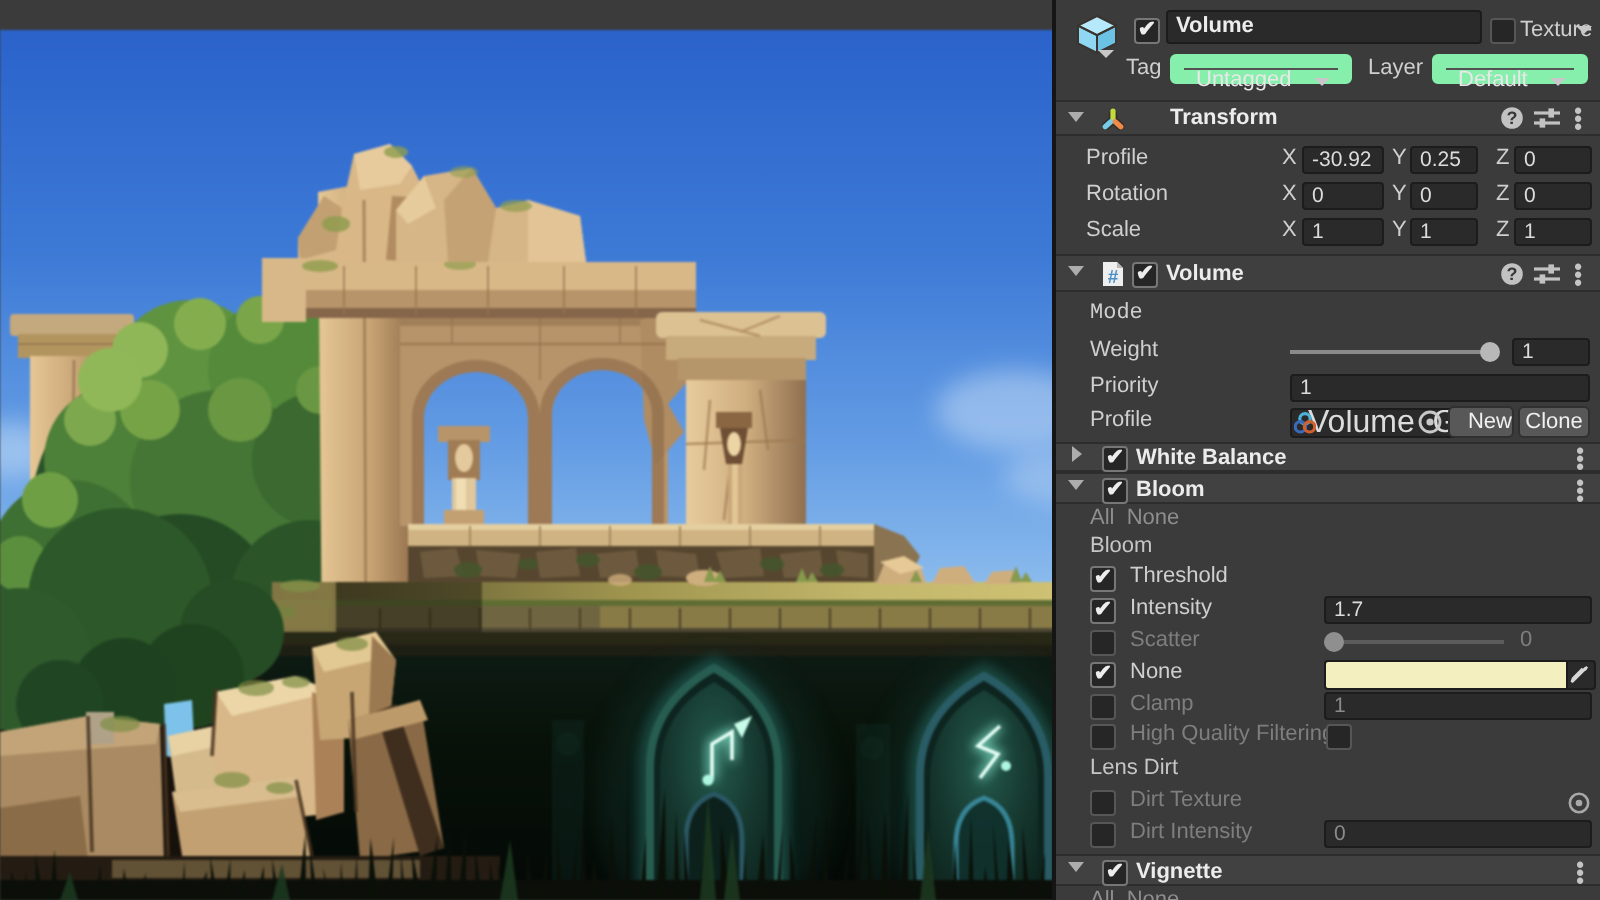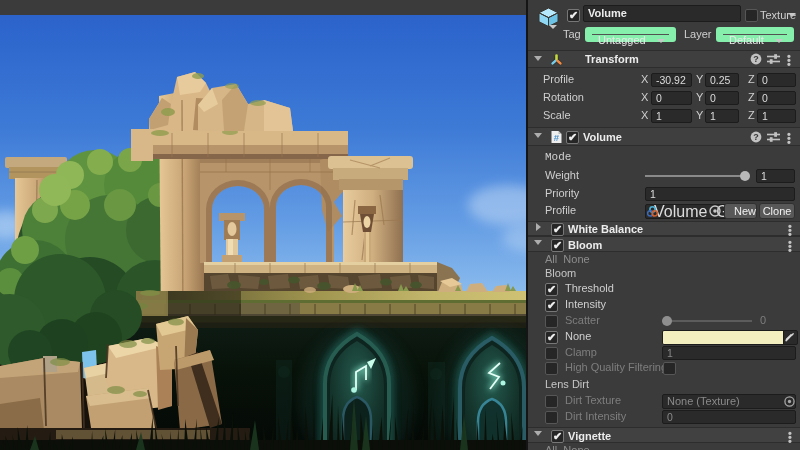--- a/index.html
+++ b/index.html
@@ -503,20 +503,21 @@
     <div class="fold open" style="left:-3px;top:240px;"></div>
     <div class="cb" style="left:14px;top:239px">✔</div>
     <div class="lbl bold" style="left:31px;top:238px;">Bloom</div>
     <div class="dots" style="left:250px;top:240px;width:6px;">•<br>•<br>•</div>
     <div class="lbl gray" style="left:8px;top:252px;color:#8e8e8e;">All&nbsp;&nbsp;None</div>
     <div class="lbl" style="left:8px;top:266px;color:#c6c6c6;">Bloom</div>
     <div class="cb" style="left:8px;top:283px">✔</div>
     <div class="lbl" style="left:28px;top:281px;">Threshold</div>
     <div class="cb" style="left:8px;top:299px">✔</div>
     <div class="lbl" style="left:28px;top:297px;">Intensity</div>
+    <div class="fld" style="left:125px;top:297.5px;width:134px;height:14px;">1.7</div>
     <div class="cb off" style="left:8px;top:315px"></div>
     <div class="lbl gray" style="left:28px;top:313px;">Scatter</div>
     <div class="slider" style="left:125px;top:320px;width:90px;background:#5c5c5c;"></div>
     <div class="knob" style="left:125px;top:316px;background:#8f8f8f;"></div>
     <div class="lbl gray" style="left:223px;top:313px;">0</div>
     <div class="cb" style="left:8px;top:331px">✔</div>
     <div class="lbl" style="left:28px;top:329px;">None</div>
     <div class="abs" style="left:125px;top:330px;width:121px;height:13px;background:#f3efbe;border:1px solid #1c1c1c;border-radius:2px 0 0 2px;"></div>
     <div class="abs" style="left:246px;top:330px;width:13px;height:13px;background:#2a2a2a;border:1px solid #1c1c1c;border-radius:0 2px 2px 0;"></div>
     <svg class="abs" style="left:248px;top:332px" width="10" height="10" viewBox="0 0 10 10">
@@ -524,21 +525,20 @@
         </svg>
     <div class="cb off" style="left:8px;top:347px"></div>
     <div class="lbl gray" style="left:28px;top:345px;">Clamp</div>
     <div class="fld" style="left:125px;top:345.5px;width:134px;height:14px;color:#8a8a8a;">1</div>
     <div class="cb off" style="left:8px;top:362px"></div>
     <div class="lbl gray" style="left:28px;top:360px;">High Quality Filtering</div>
     <div class="cb off" style="left:126px;top:362px"></div>
     <div class="lbl" style="left:8px;top:377px;color:#c6c6c6;">Lens Dirt</div>
     <div class="cb off" style="left:8px;top:395px"></div>
     <div class="lbl gray" style="left:28px;top:393px;">Dirt Texture</div>
-    <div class="fld" style="left:125px;top:393.5px;width:134px;height:15px;color:#8a8a8a;font-size:11px;line-height:13px;">None (Texture)</div>
     <svg class="abs" style="left:247px;top:396px" width="11" height="11" viewBox="0 0 12 12">
           <circle cx="6" cy="6" r="5" fill="none" stroke="#a8a8a8" stroke-width="1.4"></circle>
           <circle cx="6" cy="6" r="1.8" fill="#a8a8a8"></circle>
         </svg>
     <div class="cb off" style="left:8px;top:411px"></div>
     <div class="lbl gray" style="left:28px;top:409px;">Dirt Intensity</div>
     <div class="fld" style="left:125px;top:409.5px;width:134px;height:14px;color:#8a8a8a;">0</div>
 
     <div class="hdr" style="top:427px;height:16px;background:#414141;"></div>
     <div class="fold open" style="left:-3px;top:431px;"></div>

